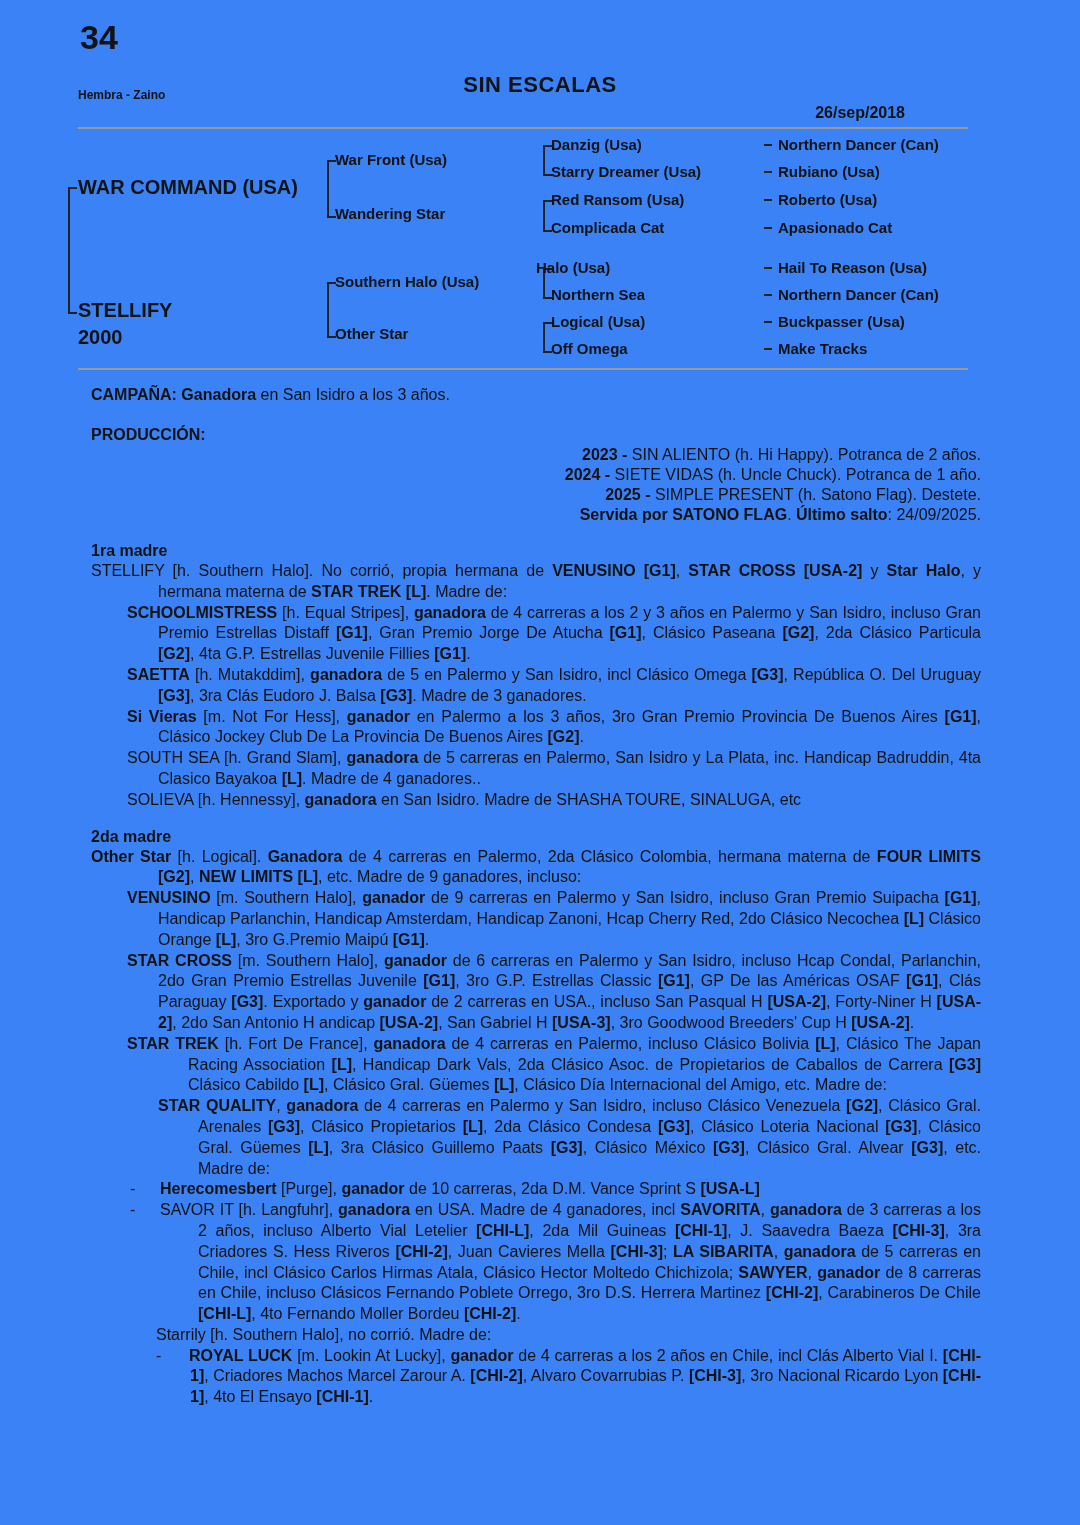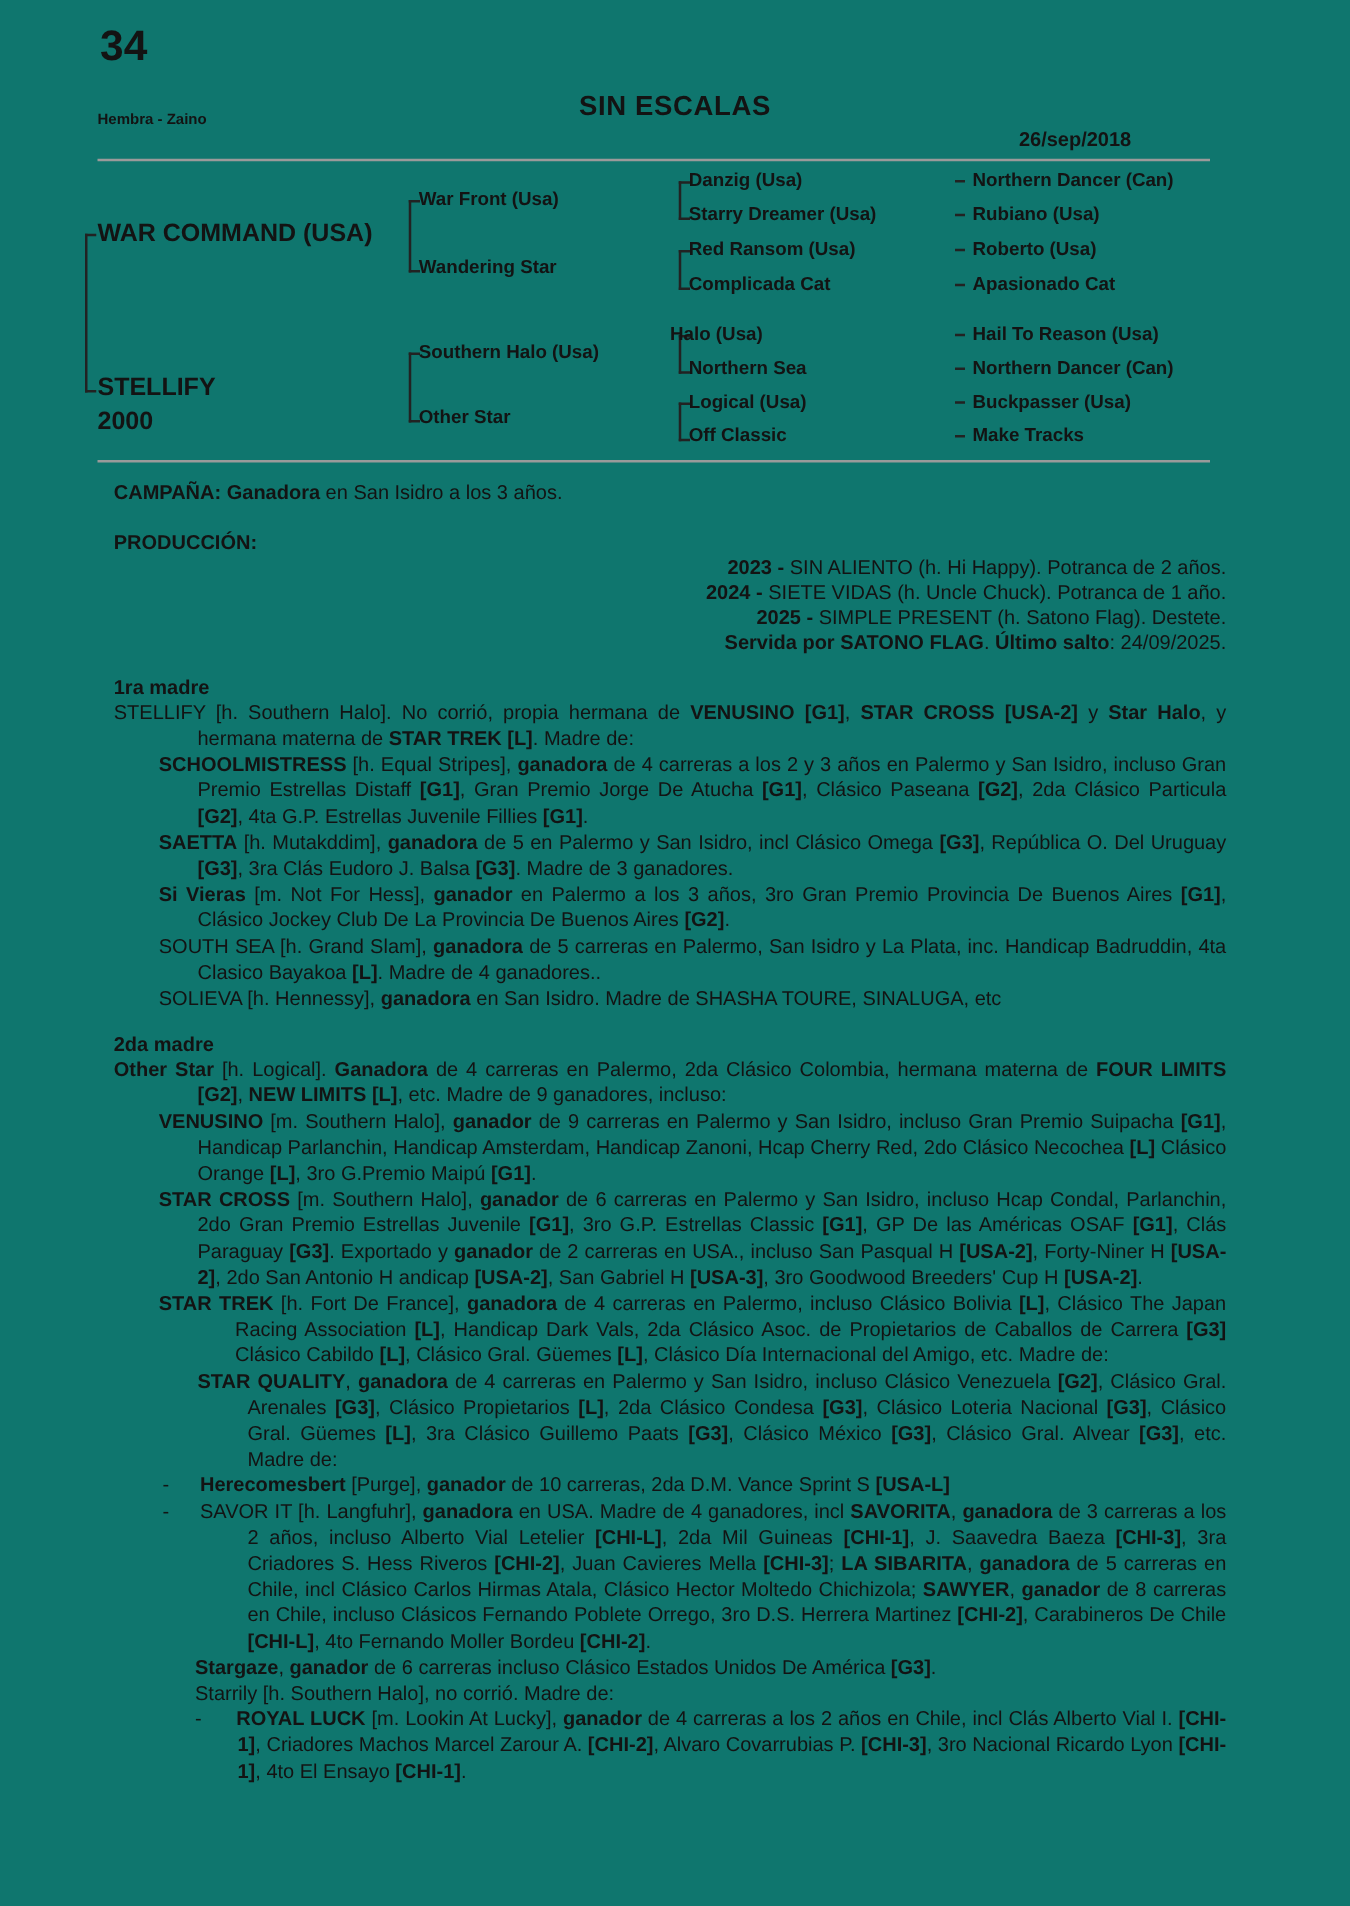--- a/index.html
+++ b/index.html
@@ -1,16 +1,16 @@
 <!DOCTYPE html>
 <html><head>
 <meta charset="utf-8">
 <style>
   html,body{margin:0;padding:0;background:#fff;}
-  .page{position:relative;width:1080px;height:1525px;background:#0f766e;color:#131313;
+  .page{position:relative;width:1080px;height:1525px;background:#3b82f6;color:#131313;
         font-family:"Liberation Sans","DejaVu Sans",sans-serif;overflow:hidden;}
   .b{font-weight:bold;}
   
   .pageno{position:absolute;left:80px;top:18px;font-size:34px;font-weight:bold;}
   .title{position:absolute;left:0;top:72px;width:1080px;text-align:center;
          font-size:22px;font-weight:bold;letter-spacing:.5px;}
   .subleft{position:absolute;left:78px;top:88px;font-size:12px;font-weight:bold;}
   .subright{position:absolute;left:700px;top:104px;width:205px;text-align:right;
             font-size:16px;font-weight:bold;}
   .rule{position:absolute;left:78px;width:890px;height:0;border-top:2px solid #9a9a9a;}
@@ -71,21 +71,21 @@
     <div class="brk" style="left:483px;top:65px;height:28px;"></div>
     <div class="brk" style="left:483px;top:133px;height:27px;"></div>
     <div class="brk" style="left:483px;top:187px;height:27px;"></div>
     <div class="pn" style="left:491px;top:0px;">Danzig (Usa)</div>
     <div class="pn" style="left:491px;top:27px;">Starry Dreamer (Usa)</div>
     <div class="pn" style="left:491px;top:55px;">Red Ransom (Usa)</div>
     <div class="pn" style="left:491px;top:83px;">Complicada Cat</div>
     <div class="pn" style="left:476px;top:123px;">Halo (Usa)</div>
     <div class="pn" style="left:491px;top:150px;">Northern Sea</div>
     <div class="pn" style="left:491px;top:177px;">Logical (Usa)</div>
-    <div class="pn" style="left:491px;top:204px;">Off Classic</div>
+    <div class="pn" style="left:491px;top:204px;">Off Omega</div>
 
     <div class="tick" style="left:704px;top:9px;"></div>
     <div class="tick" style="left:704px;top:36px;"></div>
     <div class="tick" style="left:704px;top:64px;"></div>
     <div class="tick" style="left:704px;top:92px;"></div>
     <div class="tick" style="left:704px;top:132px;"></div>
     <div class="tick" style="left:704px;top:159px;"></div>
     <div class="tick" style="left:704px;top:186px;"></div>
     <div class="tick" style="left:704px;top:213px;"></div>
     <div class="pn" style="left:718px;top:0px;">Northern Dancer (Can)</div>
@@ -125,19 +125,18 @@
 
     <div class="damhead">2da madre</div>
     <div>
         <p class="para s0 jus"><span class="b">Other Star</span><span> [h. Logical]. </span><span class="b">Ganadora</span><span> de 4 carreras en Palermo, 2da Clásico Colombia, hermana materna de </span><span class="b">FOUR LIMITS [G2]</span><span>, </span><span class="b">NEW LIMITS [L]</span><span>, etc. Madre de 9 ganadores, incluso:</span></p>
         <p class="para s1 jus"><span class="b">VENUSINO</span><span> [m. Southern Halo], </span><span class="b">ganador</span><span> de 9 carreras en Palermo y San Isidro, incluso Gran Premio Suipacha </span><span class="b">[G1]</span><span>, Handicap Parlanchin, Handicap Amsterdam, Handicap Zanoni, Hcap Cherry Red, 2do Clásico Necochea </span><span class="b">[L]</span><span> Clásico Orange </span><span class="b">[L]</span><span>, 3ro G.Premio Maipú </span><span class="b">[G1]</span><span>.</span></p>
         <p class="para s1 jus"><span class="b">STAR CROSS</span><span> [m. Southern Halo], </span><span class="b">ganador</span><span> de 6 carreras en Palermo y San Isidro, incluso Hcap Condal, Parlanchin, 2do Gran Premio Estrellas Juvenile </span><span class="b">[G1]</span><span>, 3ro G.P. Estrellas Classic </span><span class="b">[G1]</span><span>, GP De las Américas OSAF </span><span class="b">[G1]</span><span>, Clás Paraguay </span><span class="b">[G3]</span><span>. Exportado y </span><span class="b">ganador</span><span> de 2 carreras en USA., incluso San Pasqual H </span><span class="b">[USA-2]</span><span>, Forty-Niner H </span><span class="b">[USA-2]</span><span>, 2do San Antonio H andicap </span><span class="b">[USA-2]</span><span>, San Gabriel H </span><span class="b">[USA-3]</span><span>, 3ro Goodwood Breeders' Cup H </span><span class="b">[USA-2]</span><span>.</span></p>
         <p class="para s1d jus"><span class="b">STAR TREK</span><span> [h. Fort De France], </span><span class="b">ganadora</span><span> de 4 carreras en Palermo, incluso Clásico Bolivia </span><span class="b">[L]</span><span>, Clásico The Japan Racing Association </span><span class="b">[L]</span><span>, Handicap Dark Vals, 2da Clásico Asoc. de Propietarios de Caballos de Carrera </span><span class="b">[G3]</span><span> Clásico Cabildo </span><span class="b">[L]</span><span>, Clásico Gral. Güemes </span><span class="b">[L]</span><span>, Clásico Día Internacional del Amigo, etc. Madre de:</span></p>
         <p class="para s2 jus"><span class="b">STAR QUALITY</span><span>, </span><span class="b">ganadora</span><span> de 4 carreras en Palermo y San Isidro, incluso Clásico Venezuela </span><span class="b">[G2]</span><span>, Clásico Gral. Arenales </span><span class="b">[G3]</span><span>, Clásico Propietarios </span><span class="b">[L]</span><span>, 2da Clásico Condesa </span><span class="b">[G3]</span><span>, Clásico Loteria Nacional </span><span class="b">[G3]</span><span>, Clásico Gral. Güemes </span><span class="b">[L]</span><span>, 3ra Clásico Guillemo Paats </span><span class="b">[G3]</span><span>, Clásico México </span><span class="b">[G3]</span><span>, Clásico Gral. Alvear </span><span class="b">[G3]</span><span>, etc. Madre de:</span></p>
         <p class="para s2d jus"><span class="dashspan">-</span><span class="b">Herecomesbert</span><span> [Purge], </span><span class="b">ganador</span><span> de 10 carreras, 2da D.M. Vance Sprint S </span><span class="b">[USA-L]</span></p>
         <p class="para s2d jus"><span class="dashspan">-</span><span>SAVOR IT [h. Langfuhr], </span><span class="b">ganadora</span><span> en USA. Madre de 4 ganadores, incl </span><span class="b">SAVORITA</span><span>, </span><span class="b">ganadora</span><span> de 3 carreras a los 2 años, incluso Alberto Vial Letelier </span><span class="b">[CHI-L]</span><span>, 2da Mil Guineas </span><span class="b">[CHI-1]</span><span>, J. Saavedra Baeza </span><span class="b">[CHI-3]</span><span>, 3ra Criadores S. Hess Riveros </span><span class="b">[CHI-2]</span><span>, Juan Cavieres Mella </span><span class="b">[CHI-3]</span><span>; </span><span class="b">LA SIBARITA</span><span>, </span><span class="b">ganadora</span><span> de 5 carreras en Chile, incl Clásico Carlos Hirmas Atala, Clásico Hector Moltedo Chichizola; </span><span class="b">SAWYER</span><span>, </span><span class="b">ganador</span><span> de 8 carreras en Chile, incluso Clásicos Fernando Poblete Orrego, 3ro D.S. Herrera Martinez </span><span class="b">[CHI-2]</span><span>, Carabineros De Chile </span><span class="b">[CHI-L]</span><span>, 4to Fernando Moller Bordeu </span><span class="b">[CHI-2]</span><span>.</span></p>
-        <p class="para s2b jus"><span class="b">Stargaze</span><span>, </span><span class="b">ganador</span><span> de 6 carreras incluso Clásico Estados Unidos De América </span><span class="b">[G3]</span><span>.</span></p>
         <p class="para s2b jus"><span>Starrily [h. Southern Halo], no corrió. Madre de:</span></p>
         <p class="para s3d jus"><span class="dashspan">-</span><span class="b">ROYAL LUCK</span><span> [m. Lookin At Lucky], </span><span class="b">ganador</span><span> de 4 carreras a los 2 años en Chile, incl Clás Alberto Vial I. </span><span class="b">[CHI-1]</span><span>, Criadores Machos Marcel Zarour A. </span><span class="b">[CHI-2]</span><span>, Alvaro Covarrubias P. </span><span class="b">[CHI-3]</span><span>, 3ro Nacional Ricardo Lyon </span><span class="b">[CHI-1]</span><span>, 4to El Ensayo </span><span class="b">[CHI-1]</span><span>.</span></p>
       </div>
   </div>
 
 </div>
 
 </body></html>

